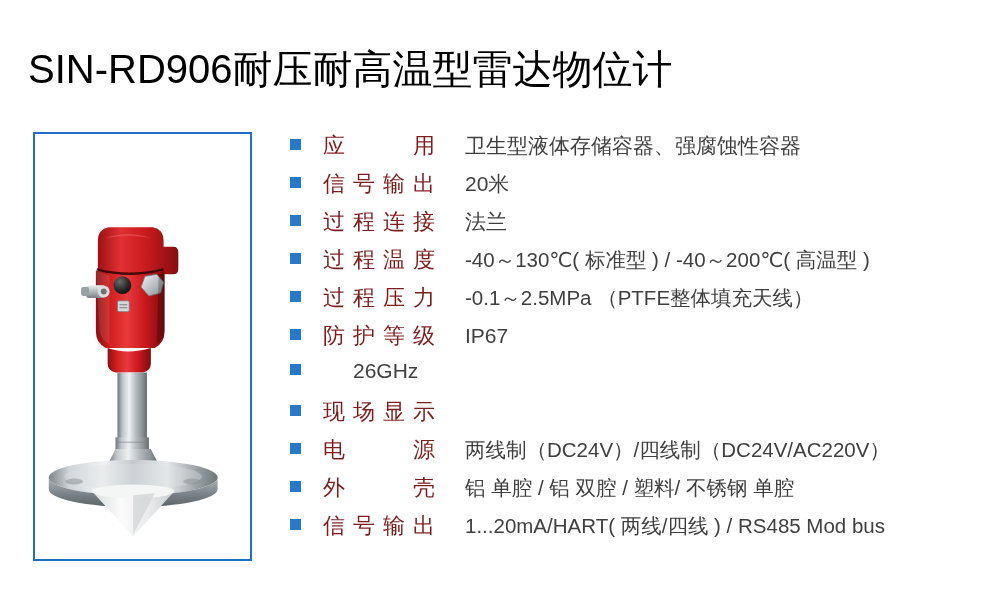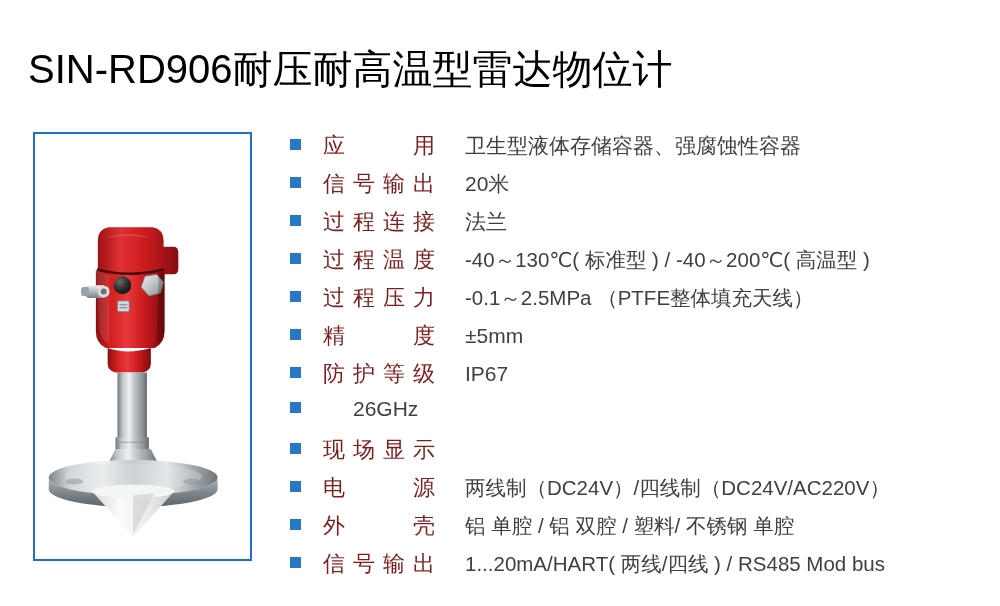--- a/index.html
+++ b/index.html
@@ -230,25 +230,20 @@
     <span class="spec-label">过程温度</span>
     <span class="spec-value">-40～130℃( 标准型 ) /  -40～200℃( 高温型 )</span>
   </div>
 
   <div class="spec-row tight">
     <span class="bullet"></span>
     <span class="spec-label">过程压力</span>
     <span class="spec-value">-0.1～2.5MPa （PTFE整体填充天线）</span>
   </div>
 
-  <div class="spec-row">
-    <span class="bullet"></span>
-    <span class="spec-label">精度</span>
-    <span class="spec-value">±5mm</span>
-  </div>
 
   <div class="spec-row">
     <span class="bullet"></span>
     <span class="spec-label">防护等级</span>
     <span class="spec-value">IP67</span>
   </div>
 
   <div class="spec-row">
     <span class="bullet"></span>
     <span class="spec-value">26GHz</span>

